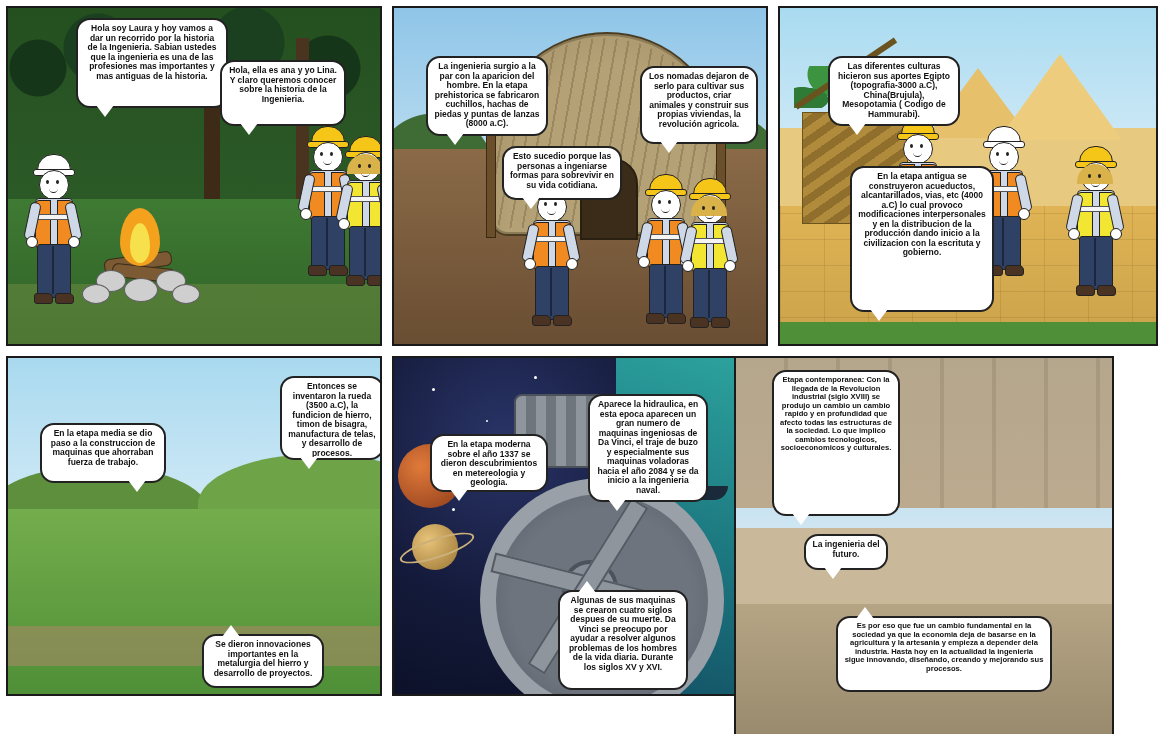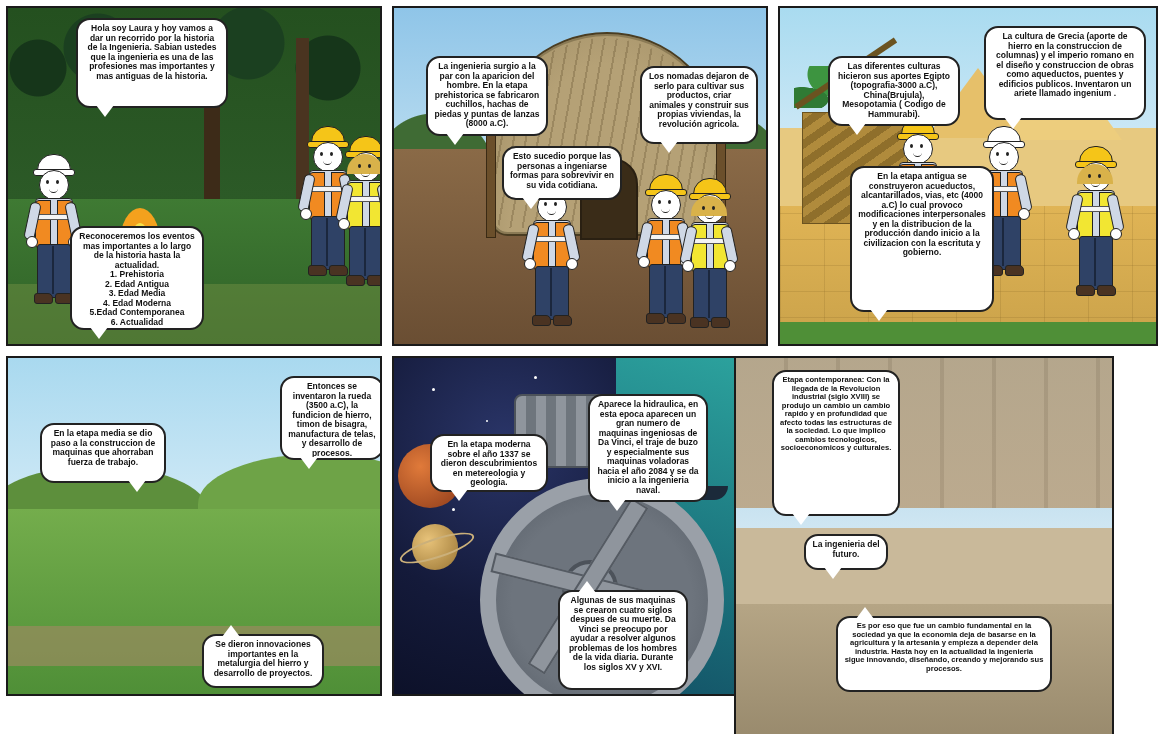--- a/index.html
+++ b/index.html
@@ -137,27 +137,21 @@
       <div class="arm r"></div>
       <div class="hand l"></div>
       <div class="hand r"></div>
       <div class="legs"></div>
       <div class="legsplit"></div>
       <div class="shoe l"></div>
       <div class="shoe r"></div>
     </div>
 
     <div class="bubble tail-bl" style="left:68px;top:10px;width:152px;height:90px;white-space:pre-line;">Hola soy Laura y hoy vamos a dar un recorrido por la historia de la Ingenieria. Sabian ustedes que la ingenieria es una de las profesiones mas importantes y mas antiguas de la historia.</div>
-    <div class="bubble tail-bl" style="left:62px;top:218px;width:134px;height:104px;white-space:pre-line;">Reconoceremos los eventos mas importantes a lo largo de la historia hasta la actualidad.
-1. Prehistoria
-2. Edad Antigua
-3. Edad Media
-4. Edad Moderna
-5.Edad Contemporanea
-6. Actualidad</div>
+    <div class="bubble tail-bl" style="left:212px;top:52px;width:126px;height:66px;white-space:pre-line;">Hola, ella es ana y yo Lina. Y claro queremos conocer sobre la historia de la Ingenieria.</div>
   </div>
 
   <div class="panel" style="left:392px;top:6px;width:376px;height:340px;background:#6d4f35;">
     <div class="sky" style="height:150px;background:linear-gradient(#8fc5e8,#b9dcf0);"></div>
     <div style="position:absolute;left:0;top:96px;width:376px;height:70px;background:
          radial-gradient(circle at 40px 70px,#3f6b34 0 60px,transparent 61px),
          radial-gradient(circle at 330px 70px,#3f6b34 0 60px,transparent 61px);"></div>
     <div class="ground" style="height:195px;background:linear-gradient(#8a6a47,#6a4e33);"></div>
 
     <div style="position:absolute;left:96px;top:24px;width:230px;height:200px;
@@ -316,21 +310,20 @@
       <div class="arm r"></div>
       <div class="hand l"></div>
       <div class="hand r"></div>
       <div class="legs"></div>
       <div class="legsplit"></div>
       <div class="shoe l"></div>
       <div class="shoe r"></div>
     </div>
 
     <div class="bubble tail-bl" style="left:48px;top:48px;width:132px;height:70px;">Las diferentes culturas hicieron sus aportes Egipto (topografia-3000 a.C), China(Brujula), Mesopotamia ( Codigo de Hammurabi).</div>
-    <div class="bubble tail-bl" style="left:204px;top:18px;width:162px;height:94px;">La cultura de Grecia (aporte de hierro en la construccion de columnas) y el imperio romano en el diseño y construccion de obras como aqueductos, puentes y edificios publicos. Inventaron un ariete llamado ingenium .</div>
     <div class="bubble tail-bl" style="left:70px;top:158px;width:144px;height:146px;">En la etapa antigua se construyeron acueductos, alcantarillados, vias, etc (4000 a.C) lo cual provoco modificaciones interpersonales y en la distribucion de la producción dando inicio a la civilizacion con la escrituta y gobierno.</div>
   </div>
 
   <div class="panel" style="left:6px;top:356px;width:376px;height:340px;background:#4f8f37;">
     <div class="sky" style="height:150px;background:linear-gradient(#a9d9ef,#cfe9f6);"></div>
     <div style="position:absolute;left:-20px;top:108px;width:220px;height:90px;background:#5d8f3c;border-radius:50% 50% 0 0;"></div>
     <div style="position:absolute;left:190px;top:96px;width:240px;height:100px;background:#6ea347;border-radius:50% 50% 0 0;"></div>
     <div class="ground" style="height:185px;background:linear-gradient(#74ad4c,#4f8f37);"></div>
     <div style="position:absolute;left:0;bottom:28px;width:376px;height:40px;background:#9a8a5f;opacity:.7;"></div>
 

